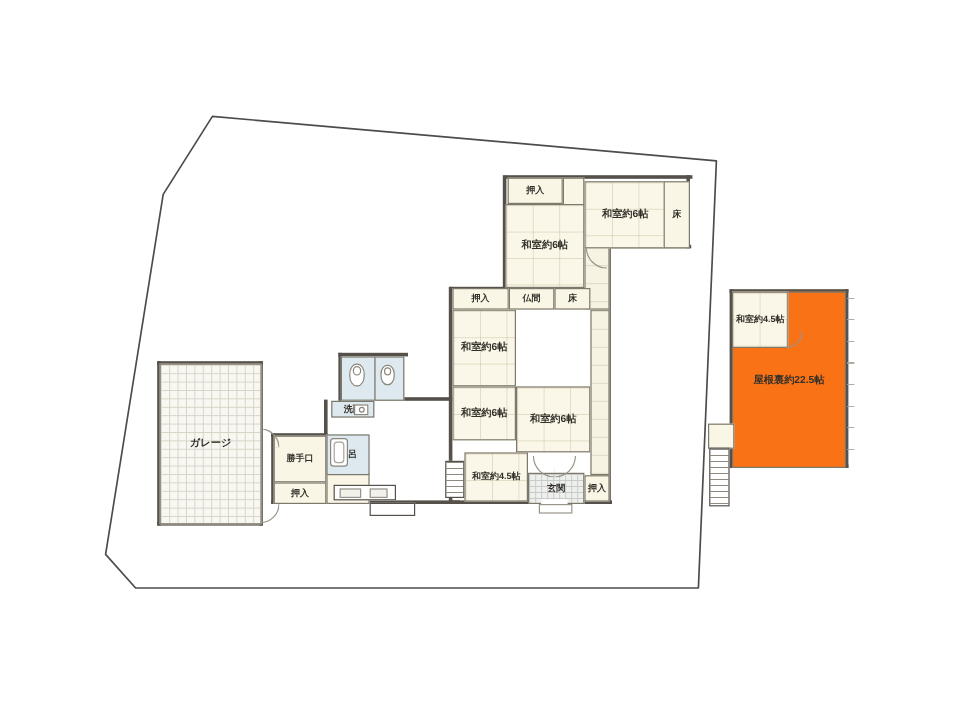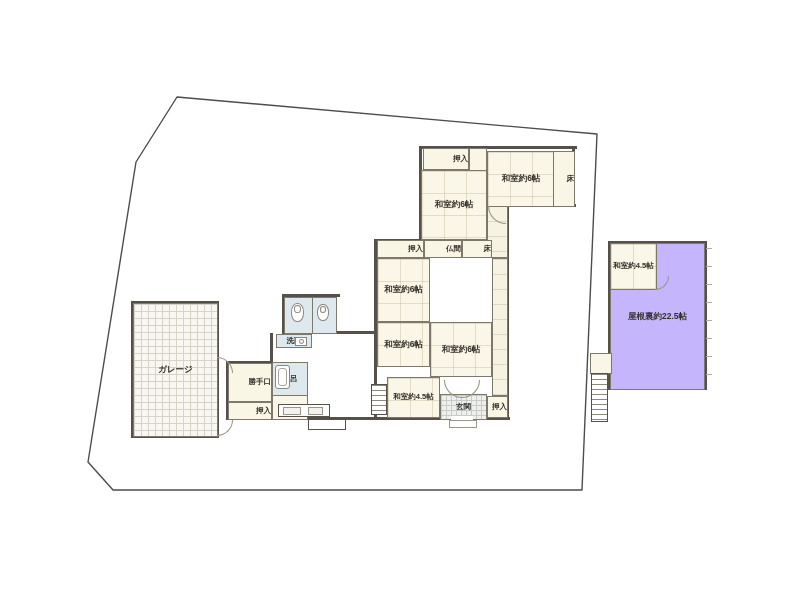--- a/index.html
+++ b/index.html
@@ -5,38 +5,38 @@
   html,body{margin:0;padding:0;background:#fff;}
   .plan{position:relative;width:800px;height:600px;background:#fff;overflow:hidden;
         font-family:"Liberation Sans","DejaVu Sans",sans-serif;}
   .boundary-svg{position:absolute;left:0;top:0;}
   .room{position:absolute;box-sizing:border-box;border:1px solid #7d786c;
         display:flex;align-items:center;justify-content:center;}
   .lbl{font-size:8.5px;font-weight:bold;color:#33302a;white-space:nowrap;line-height:1.1;}
   .lbl.small{font-size:7.5px;}
   .lbl.big{font-size:9.5px;letter-spacing:1px;}
   .lbl.vert{writing-mode:vertical-rl;letter-spacing:1px;}
-  .plain{background:#faf6e6;justify-content:flex-end;}
+  .plain{background:#faf6e6;}
   .tatami{background-color:#fbf7e8;
     background-image:linear-gradient(rgba(165,152,110,.28) 1px,transparent 1px),
                      linear-gradient(90deg,rgba(165,152,110,.28) 1px,transparent 1px);
     background-size:22px 22px;}
   .water{background-color:#dde9ef;}
   .corridor{background-color:#f7f3e3;
     background-image:linear-gradient(rgba(150,140,110,.25) 1px,transparent 1px);
     background-size:100% 15px;}
   .genkan{background-color:#eef0ee;
     background-image:linear-gradient(#c9cbc9 1px,transparent 1px),
                      linear-gradient(90deg,#c9cbc9 1px,transparent 1px);
     background-size:5px 5px;}
   .grid-fine{background-color:#f8f7f1;
     background-image:linear-gradient(#d7d3c6 1px,transparent 1px),
                      linear-gradient(90deg,#d7d3c6 1px,transparent 1px);
     background-size:7px 7px;}
-  .attic{background:#c4b5fd;}
+  .attic{background:#f97316;}
   .wall{position:absolute;background:#55514a;}
   .stairs{position:absolute;box-sizing:border-box;border:1px solid #55514a;
     background:#fff repeating-linear-gradient(180deg,#8d897f 0 1px,transparent 1px 5px);}
   .fixture{position:absolute;box-sizing:border-box;border:1px solid #8b867b;background:#fff;}
   .toilet{border-radius:46%;}
   .toilet::after{content:"";position:absolute;left:18%;top:8%;right:18%;height:34%;
     border:1px solid #8b867b;border-radius:50%;}
   .tub{border-radius:3px;}
   .tub::after{content:"";position:absolute;left:12%;top:8%;right:12%;bottom:8%;
     border:1px solid #a9a499;border-radius:3px;}

